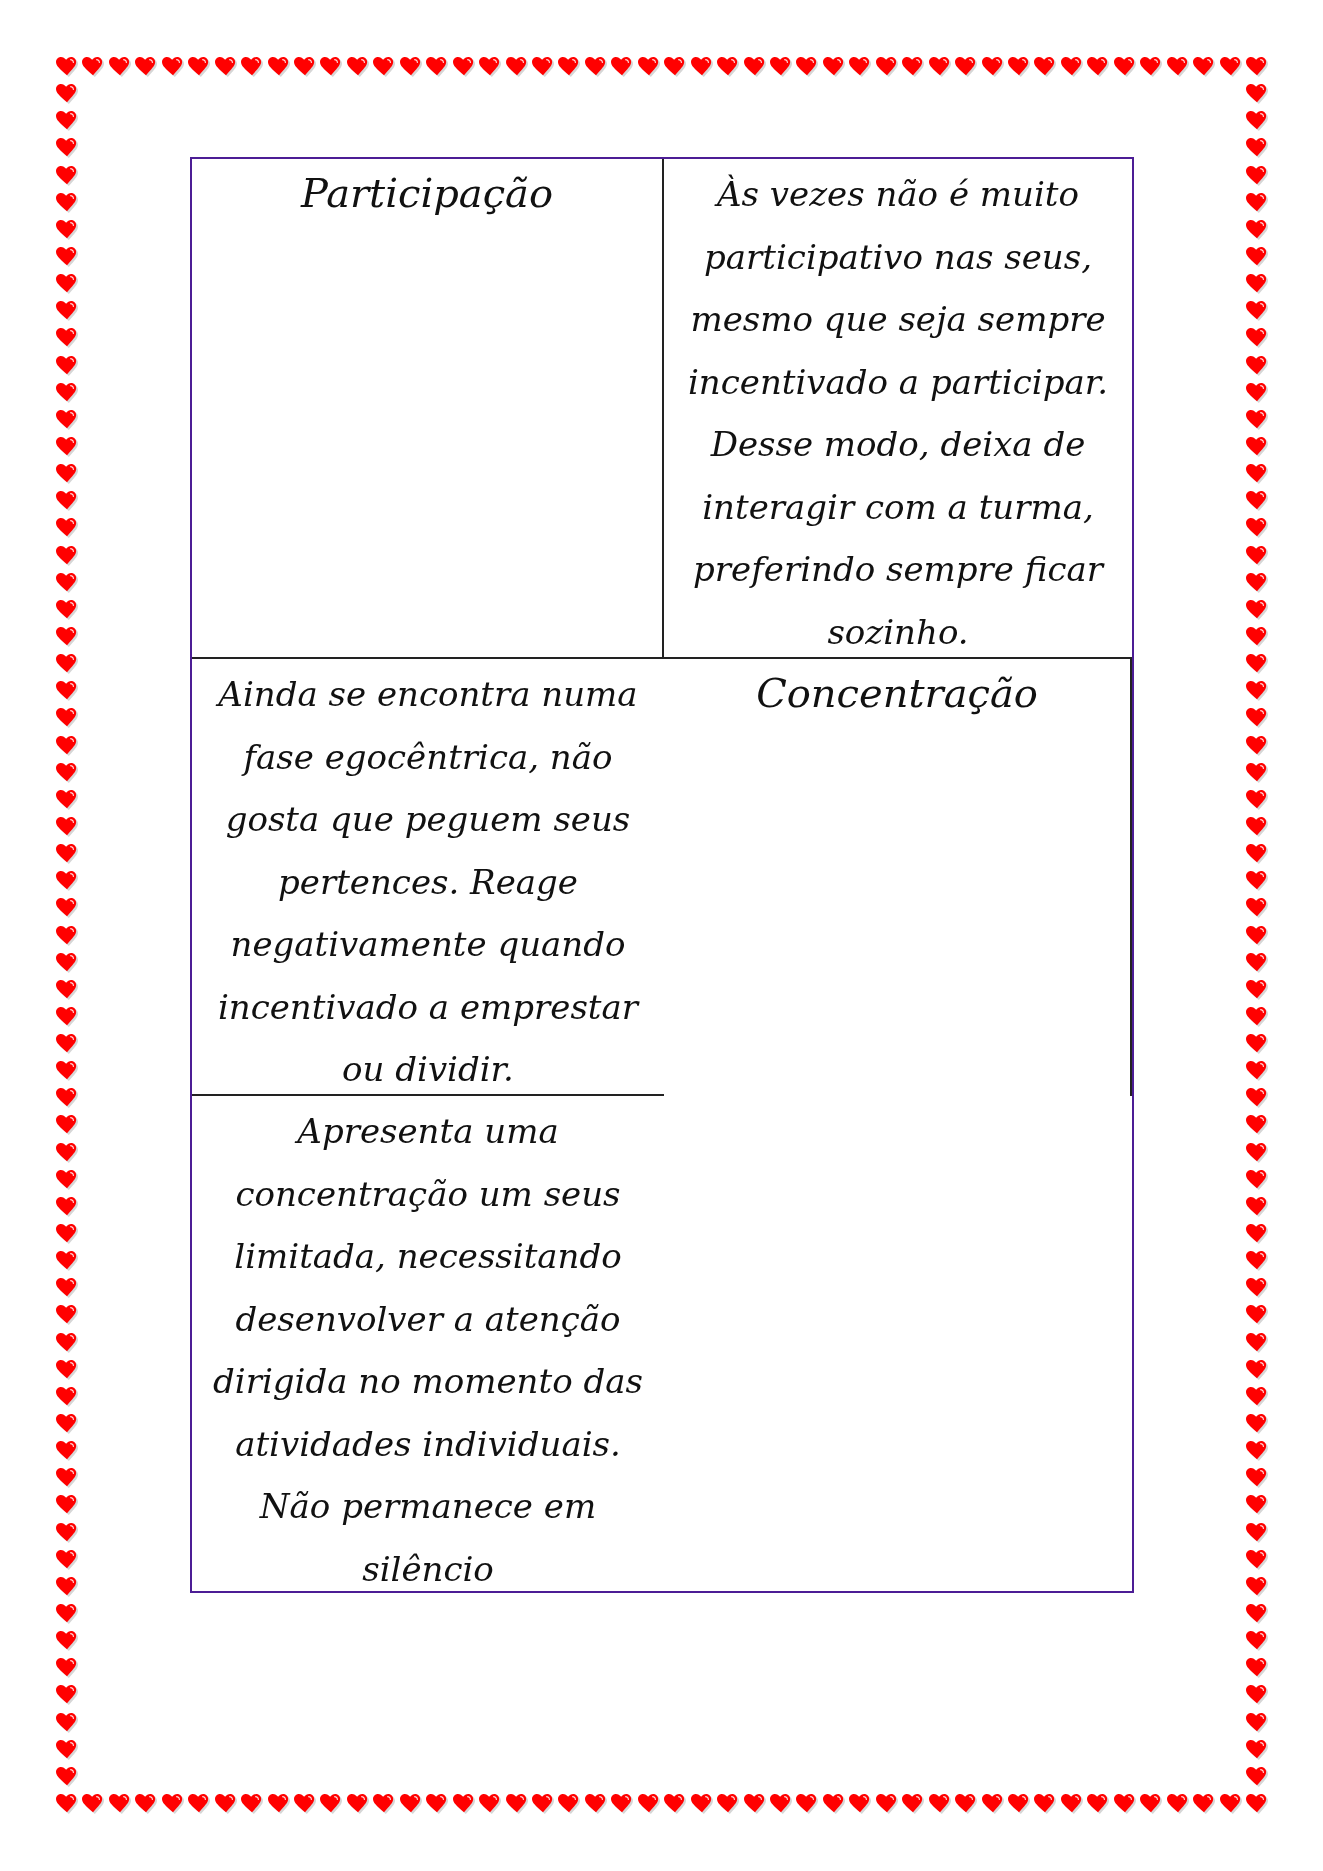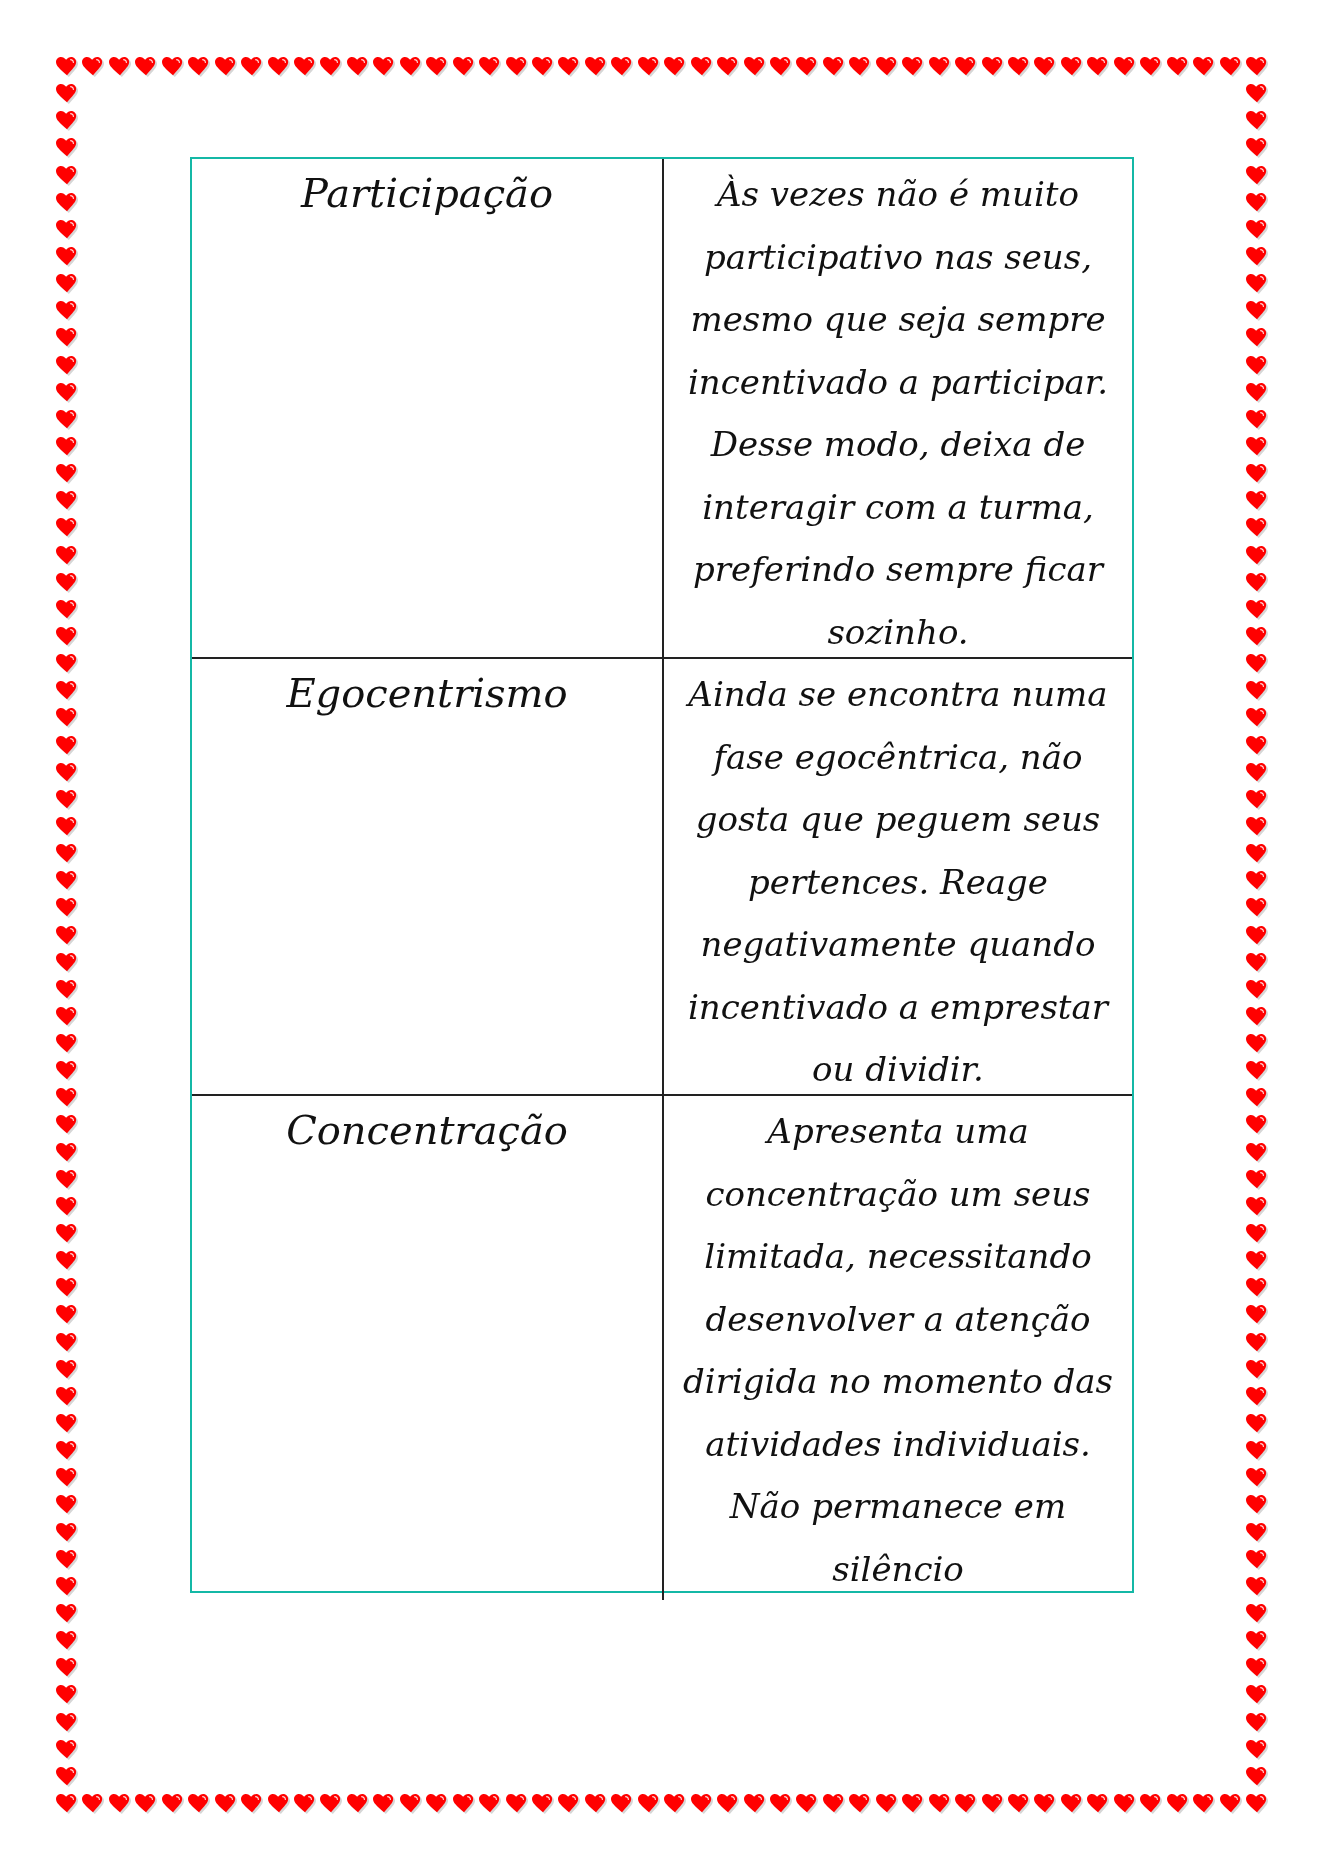--- a/index.html
+++ b/index.html
@@ -6,21 +6,21 @@
   body { width: 1323px; height: 1871px; position: relative; overflow: hidden; }
   .heart {
     position: absolute;
     width: 22px; height: 22px;
   }
   .heart svg { width: 22px; height: 22px; display: block; }
   .table {
     position: absolute;
     left: 190px; top: 157px;
     width: 944px; height: 1436px;
-    border: 2px solid #14b8a6;
+    border: 2px solid #4c1d95;
     box-sizing: border-box;
     display: grid;
     grid-template-columns: 472px 1fr;
     grid-template-rows: 500px 437px 1fr;
   }
   .cell {
     box-sizing: border-box;
     text-align: center;
     font-family: "DejaVu Serif", serif;
     font-style: italic;
@@ -1568,18 +1568,17 @@
         <path d="M12 20 C4 13 0 9.5 0 5.5 C0 2.4 2.4 0 5.4 0 C7.6 0 9.6 1.3 11 3.2 C12.4 1.3 14.4 0 16.6 0 C19.6 0 22 2.4 22 5.5 C22 9.5 18 13 12 20 Z" fill="#ff0000"></path>
         <path d="M15.5 3 C17.5 3 19 4.5 19 6.5" stroke="#fff" stroke-width="1.2" fill="none" opacity="0.85"></path>
       </svg>
     </div>
   </div>
 
 <div class="table">
   <div class="cell label row-border">Participação</div>
   <div class="cell desc row-border">Às vezes não é muito participativo nas seus, mesmo que seja sempre incentivado a participar. Desse modo, deixa de interagir com a turma, preferindo sempre ficar sozinho.</div>
 
-  <div class="cell label row-border">Egocentrismo</div>
   <div class="cell desc row-border">Ainda se encontra numa fase egocêntrica, não gosta que peguem seus pertences. Reage negativamente quando incentivado a emprestar ou dividir.</div>
 
   <div class="cell label">Concentração</div>
   <div class="cell desc">Apresenta uma concentração um seus limitada, necessitando desenvolver a atenção dirigida no momento das atividades individuais. Não permanece em silêncio</div>
 </div>
 
 </body></html>

